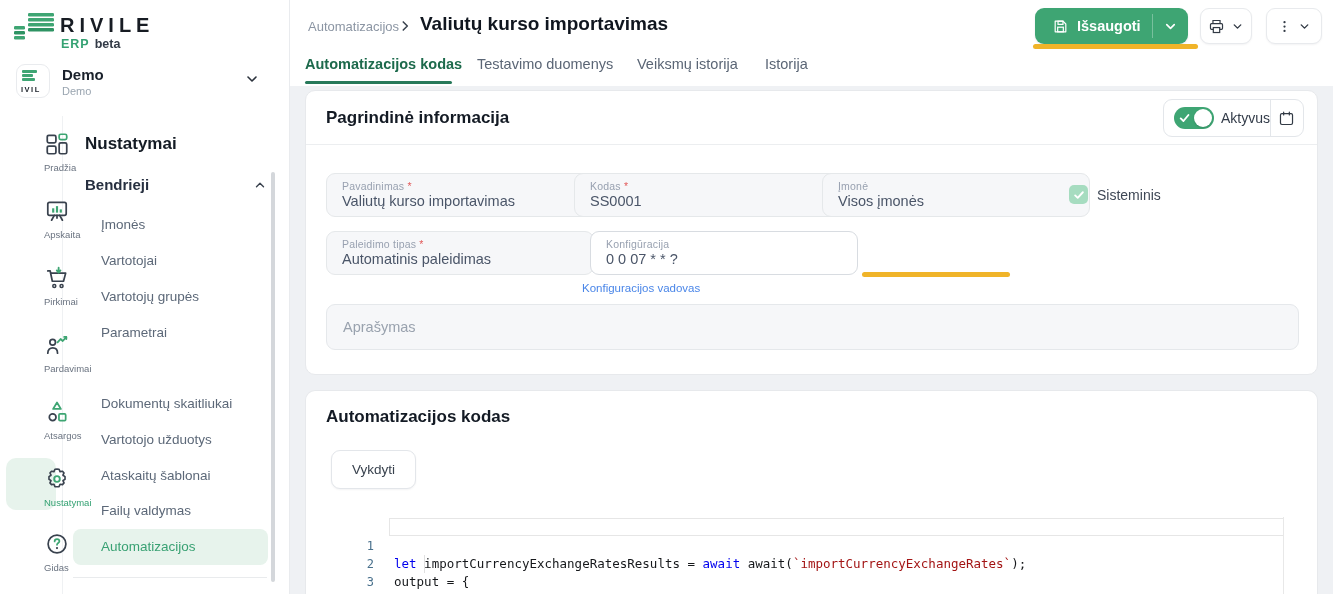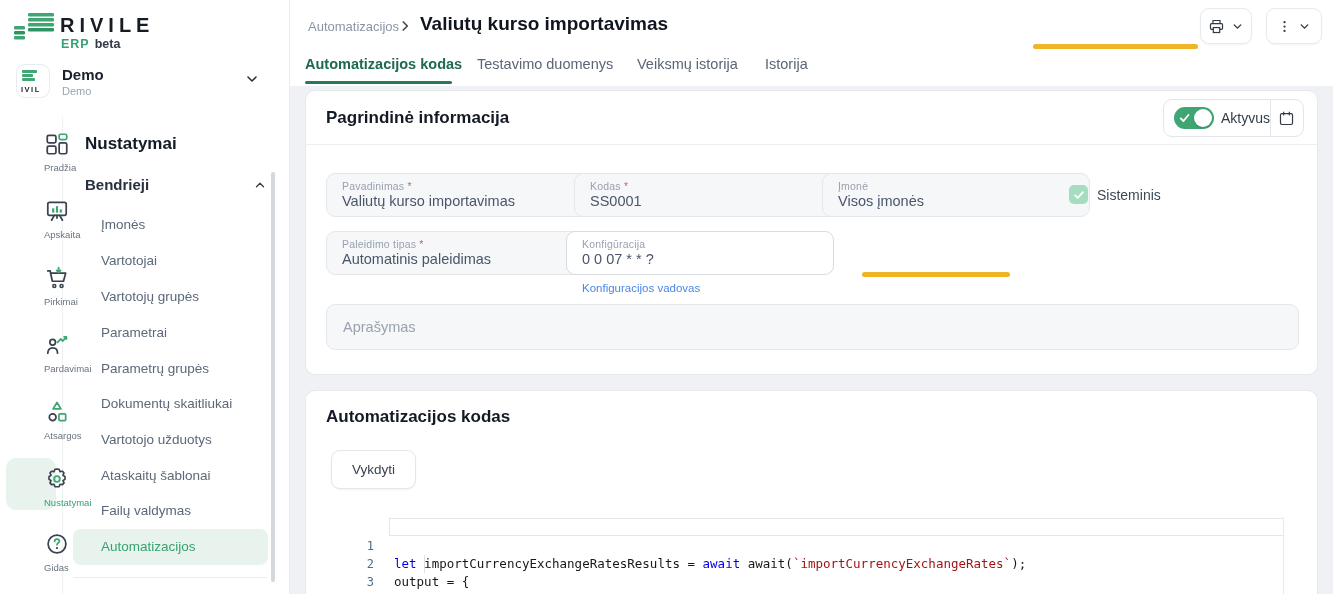--- a/index.html
+++ b/index.html
@@ -224,39 +224,54 @@
     <div id="menu-group">
       <span>Bendrieji</span>
       <svg width="14" height="14" viewBox="0 0 24 24">
           <polyline points="6,15 12,9 18,15" fill="none" stroke="#39424E" stroke-width="2.4" stroke-linecap="round" stroke-linejoin="round"></polyline>
         </svg>
     </div>
     <div class="menu-item" style="top:89px">Įmonės</div>
     <div class="menu-item" style="top:125px">Vartotojai</div>
     <div class="menu-item" style="top:161px">Vartotojų grupės</div>
     <div class="menu-item" style="top:197px">Parametrai</div>
-    <div class="menu-item" style="top:233px">Parametrų grupės</div>
     <div class="menu-item" style="top:304px">Vartotojo užduotys</div>
     <div class="menu-item" style="top:268px">Dokumentų skaitliukai</div>
     <div class="menu-item" style="top:375px">Failų valdymas</div>
     <div class="menu-item" style="top:340px">Ataskaitų šablonai</div>
     <div class="menu-item active" style="top:411px">Automatizacijos</div>
     <div id="menu-bottom-divider"></div>
     <div id="menu-scrollbar"></div>
   </nav>
 </aside>
 
 <main id="main" class="abs">
   <header id="main-header">
     <span id="breadcrumb-parent">Automatizacijos</span>
     <svg id="breadcrumb-chev" width="14" height="14" viewBox="0 0 24 24">
         <polyline points="9,5 16,12 9,19" fill="none" stroke="#39424E" stroke-width="2.6" stroke-linecap="round" stroke-linejoin="round"></polyline>
       </svg>
     <h1 id="page-title">Valiutų kurso importavimas</h1>
 
+    <div id="btn-save">
+      <span class="save-main">
+        <svg width="17" height="17" viewBox="0 0 24 24">
+          <path d="M4.5 4.5h11l4 4v11h-15z" fill="none" stroke="#fff" stroke-width="1.7" stroke-linejoin="round"></path>
+          <rect x="8.5" y="4.5" width="7" height="4.5" fill="none" stroke="#fff" stroke-width="1.7"></rect>
+          <rect x="8" y="13" width="8" height="6.5" fill="none" stroke="#fff" stroke-width="1.7"></rect>
+        </svg>
+        <span class="save-label">Išsaugoti</span>
+      </span>
+      <span class="split"></span>
+      <span class="save-caret">
+        <svg width="15" height="15" viewBox="0 0 24 24">
+            <polyline points="6,9 12,15 18,9" fill="none" stroke="#fff" stroke-width="2.6" stroke-linecap="round" stroke-linejoin="round"></polyline>
+          </svg>
+      </span>
+    </div>
     <div id="hl-save" class="hl"></div>
 
     <div id="btn-print" class="btn-white">
       <svg width="17" height="17" viewBox="0 0 24 24">
         <path d="M7 8V3.5h10V8" fill="none" stroke="#323A45" stroke-width="1.7"></path>
         <rect x="3.5" y="8" width="17" height="8" rx="1.4" fill="none" stroke="#323A45" stroke-width="1.7"></rect>
         <rect x="7.5" y="13.5" width="9" height="7" fill="#fff" stroke="#323A45" stroke-width="1.7"></rect>
       </svg>
       <svg width="13" height="13" viewBox="0 0 24 24">
           <polyline points="6,9 12,15 18,9" fill="none" stroke="#323A45" stroke-width="2.6" stroke-linecap="round" stroke-linejoin="round"></polyline>
@@ -321,21 +336,21 @@
             <polyline points="2.5,7.5 5.5,10.3 11.5,3.8" fill="none" stroke="#fff" stroke-width="2.2" stroke-linecap="round" stroke-linejoin="round"></polyline>
           </svg>
       </span>
       <span id="checkbox-label">Sisteminis</span>
     </div>
 
     <div class="field" style="left:20px;top:140px">
       <span class="flabel"><span>Paleidimo tipas</span> <span class="req">*</span></span>
       <input value="Automatinis paleidimas" style="">
     </div>
-    <div class="field editable" style="left:260px;top:140px">
+    <div class="field editable" style="left:284px;top:140px">
       <span class="flabel"><span>Konfigūracija</span></span>
       <input value="0 0 07 * * ?" style="">
     </div>
     <a id="config-link">Konfiguracijos vadovas</a>
 
     <textarea id="aprasymas" placeholder="Aprašymas" style=""></textarea>
   </section>
 
   <div id="hl-config" class="hl abs"></div>
 

